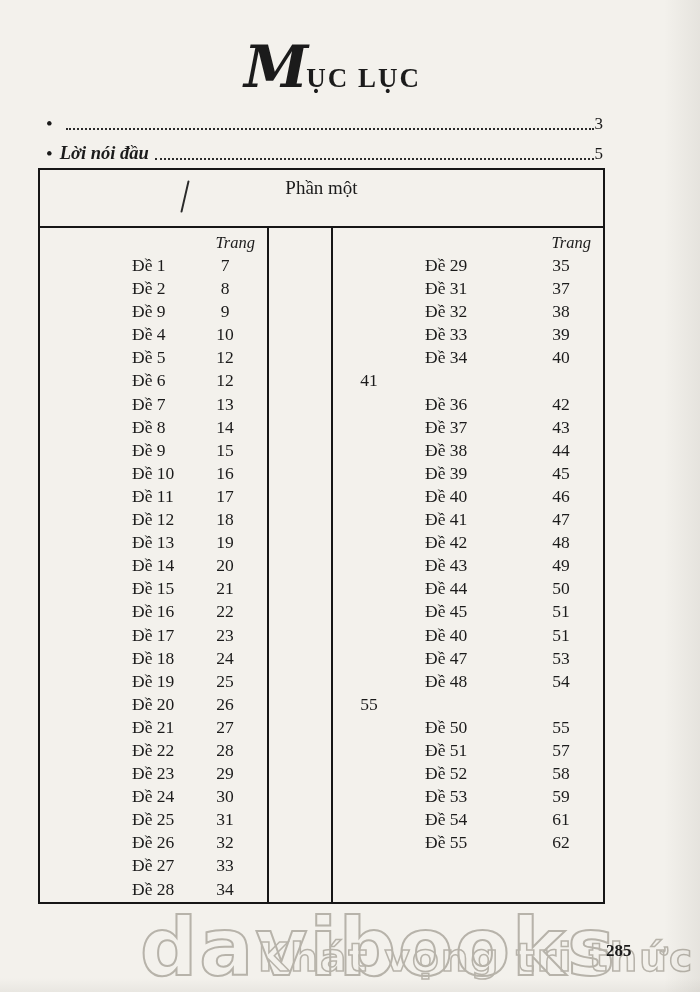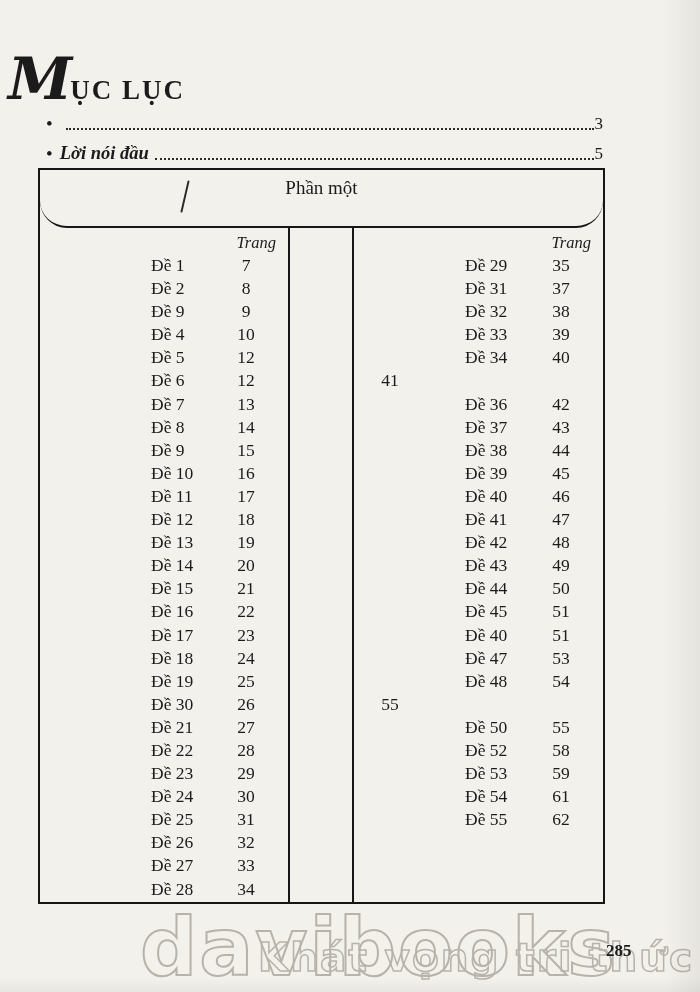--- a/index.html
+++ b/index.html
@@ -7,22 +7,22 @@
     width: 700px; height: 992px;
     background: #f3f1ec;
     position: relative;
     overflow: hidden;
     font-family: "Liberation Serif", "DejaVu Serif", serif;
     color: #1b1b1b;
   }
 
   
   .title {
-    position: absolute; top: 50px; left: 0; width: 665px;
-    text-align: left; z-index: 2; margin-left: 8px;
+    position: absolute; top: 38px; left: 0; width: 665px;
+    text-align: center; z-index: 2;
   }
   .title-initial {
     font-family: "DejaVu Serif", serif;
     font-style: italic; font-weight: bold;
     font-size: 58px; line-height: 58px; letter-spacing: -2px;
   }
   .title-rest {
     font-family: "Liberation Serif", serif;
     font-weight: bold; font-size: 27px; letter-spacing: 2px;
   }
@@ -35,41 +35,41 @@
   .leader { flex: 1; border-bottom: 2.5px dotted #2b2b2b; margin: 0 1px 6px 6px; }
   .fm-page { font-size: 17px; line-height: 25px; }
 
   
   .box {
     position: absolute; left: 38px; top: 168px; width: 567px; height: 736px;
     border: 2px solid #161616; box-sizing: border-box; z-index: 1;
   }
   .box-header {
     height: 58px; border-bottom: 2px solid #161616;
-    text-align: center; padding-top: 7px; box-sizing: border-box; border-radius: 27px;
+    text-align: center; padding-top: 7px; box-sizing: border-box;
   }
   .part-title { font-size: 19px; line-height: 22px; }
   .part-subtitle {
     font-family: "Liberation Sans", "DejaVu Sans", sans-serif;
     font-weight: bold; font-size: 18px; letter-spacing: 0.3px;
     line-height: 24px;
   }
   .box-body { display: flex; height: 674px; }
-  .col { width: 248px; box-sizing: border-box; padding-top: 3px; }
+  .col { width: 227px; box-sizing: border-box; padding-top: 3px; }
   .col-right { flex: 1; width: auto; }
   .divider {
     width: 66px; box-sizing: border-box;
     border-left: 2px solid #161616; border-right: 2px solid #161616;
   }
   .trang-header {
     height: 23px; line-height: 23px; text-align: right; padding-right: 12px;
     font-style: italic; font-size: 16.5px;
   }
   .row { display: flex; height: 23.1px; line-height: 23.1px; font-size: 17.5px; }
-  .row-label { flex: 1; padding-left: 92px; white-space: nowrap; margin-left: 19px; }
+  .row-label { flex: 1; padding-left: 92px; white-space: nowrap; }
   .row-page { width: 72px; text-align: center; margin-right: 6px; }
 
   
   .watermark-main {
     position: absolute; left: 140px; top: 908px; z-index: 0;
     font-family: "DejaVu Sans", sans-serif; font-weight: bold;
     font-size: 80px; line-height: 1; letter-spacing: 2px;
     color: rgba(184, 180, 171, 0.55);
     -webkit-text-fill-color: transparent;
     -webkit-text-stroke: 2px #b7b3aa;
@@ -229,21 +229,21 @@
           <span class="row-label">Đề 18</span>
           <span class="row-page">24</span>
         </div>
 
         <div class="row">
           <span class="row-label">Đề 19</span>
           <span class="row-page">25</span>
         </div>
 
         <div class="row">
-          <span class="row-label">Đề 30</span>
+          <span class="row-label">Đề 20</span>
           <span class="row-page">26</span>
         </div>
 
         <div class="row">
           <span class="row-label">Đề 21</span>
           <span class="row-page">27</span>
         </div>
 
         <div class="row">
           <span class="row-label">Đề 22</span>
@@ -381,20 +381,24 @@
 
         <div class="row">
           <span class="row-page">55</span>
         </div>
 
         <div class="row">
           <span class="row-label">Đề 50</span>
           <span class="row-page">55</span>
         </div>
 
+        <div class="row">
+          <span class="row-label">Đề 51</span>
+          <span class="row-page">57</span>
+        </div>
 
         <div class="row">
           <span class="row-label">Đề 52</span>
           <span class="row-page">58</span>
         </div>
 
         <div class="row">
           <span class="row-label">Đề 53</span>
           <span class="row-page">59</span>
         </div>

